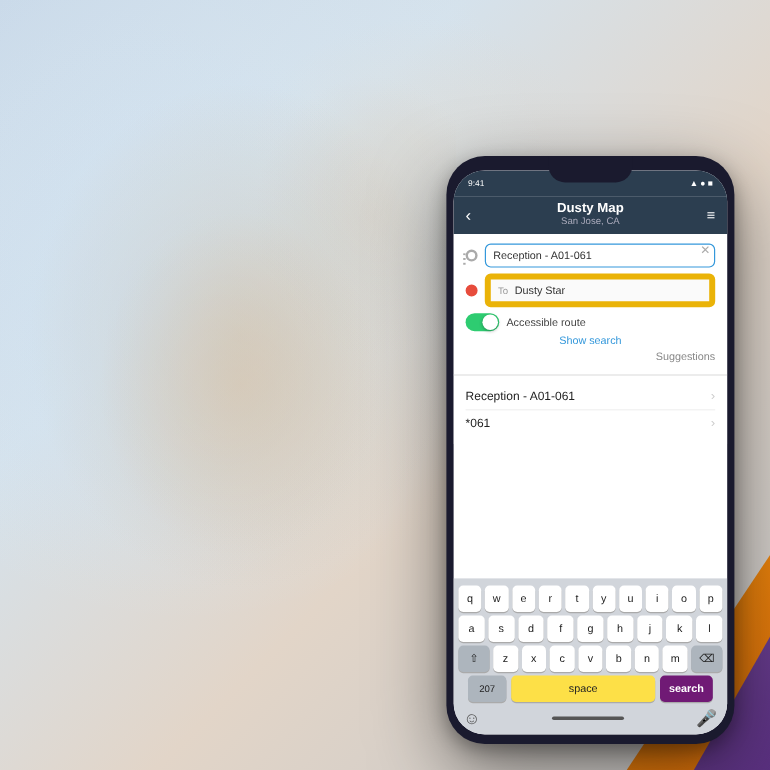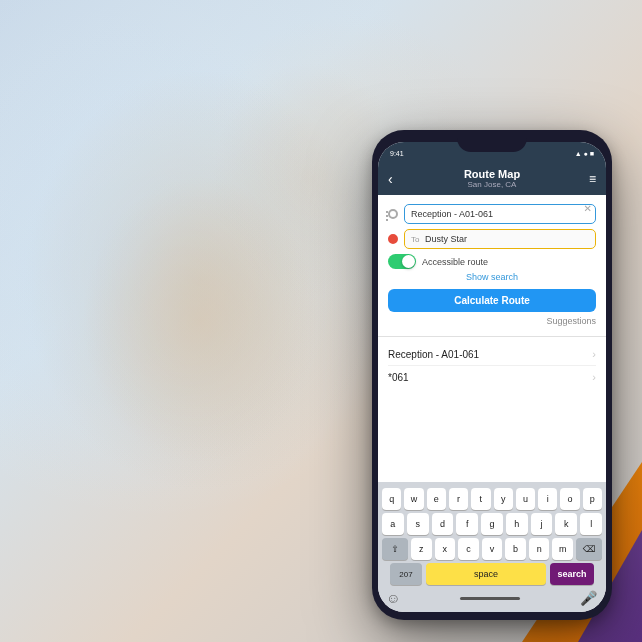--- a/index.html
+++ b/index.html
@@ -188,21 +188,21 @@
       flex: 1;
       border: 1.5px solid #3498db;
       border-radius: 5px;
       padding: 4px 20px 4px 6px;
       font-size: 9px;
       color: #333;
       outline: none;
     }
     .route-input-static {
       flex: 1;
-      border: 1px solid #eab308;
+      border: 5px solid #eab308;
       border-radius: 5px;
       padding: 4px 6px;
       font-size: 9px;
       color: #333;
       background: #fafafa;
     }
     .input-clear {
       position: absolute;
       right: 4px;
       color: #aaa;
@@ -384,21 +384,21 @@
     <div class="phone-screen">
 
       <div class="status-bar">
         <span style="color:#fff;font-size:7px;">9:41</span>
         <span style="color:#fff;font-size:7px;">▲ ● ■</span>
       </div>
 
       <div class="app-header">
         <span class="header-back">‹</span>
         <div class="app-header-title">
-          <h2>Route Map</h2>
+          <h2>Dusty Map</h2>
           <p>San Jose, CA</p>
         </div>
         <span class="header-menu">≡</span>
       </div>
 
       <div class="route-form" style="position:relative;">
         <span class="close-btn">✕</span>
 
         
         <div class="route-input-row">
@@ -425,21 +425,20 @@
           <div class="toggle-switch">
             <div class="toggle-knob"></div>
           </div>
           <span class="toggle-label">Accessible route</span>
         </div>
 
         
         <div class="show-filters">Show search</div>
 
         
-        <button class="calc-btn">Calculate Route</button>
 
         
         <div class="suggestions-label">Suggestions</div>
       </div>
 
       <div class="suggestions-section">
         <div class="suggestion-item">
           <span class="suggestion-text">Reception - A01-061</span>
           <span class="suggestion-arrow">›</span>
         </div>

